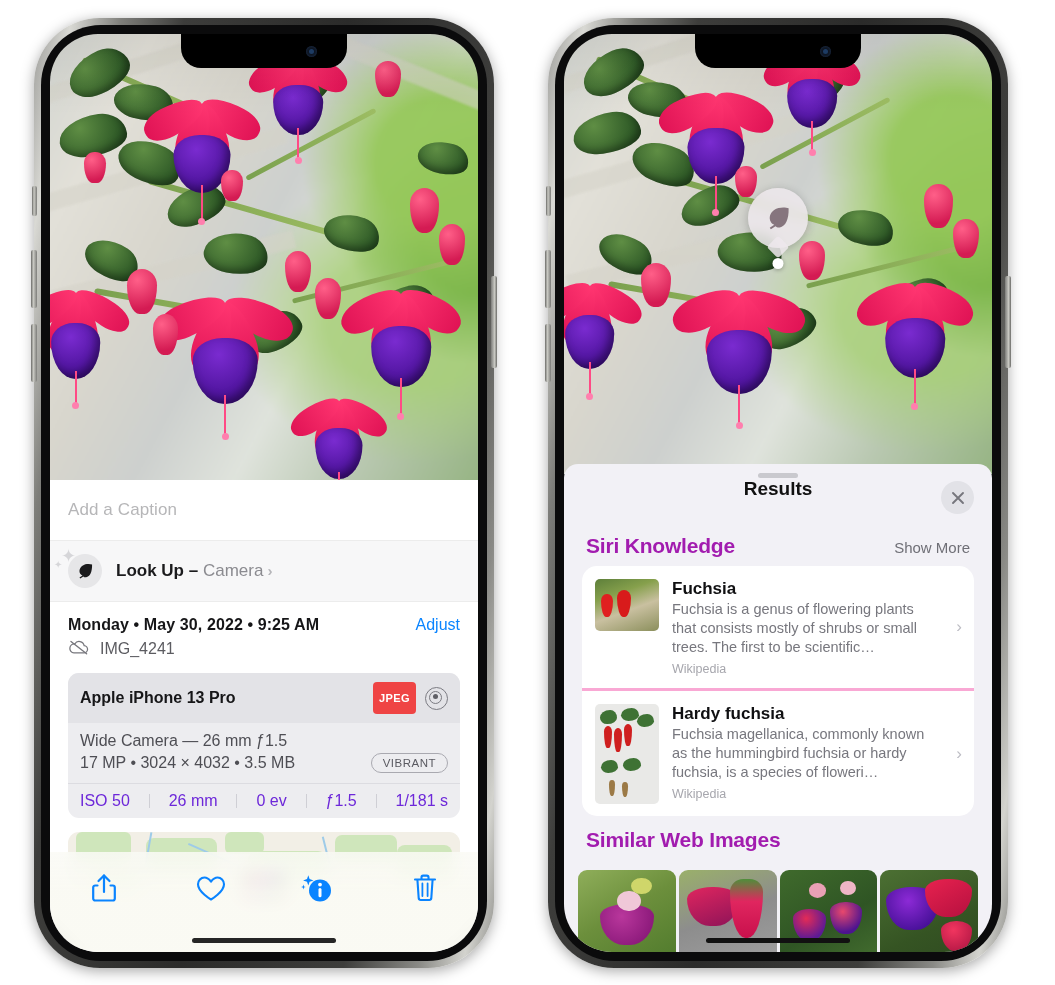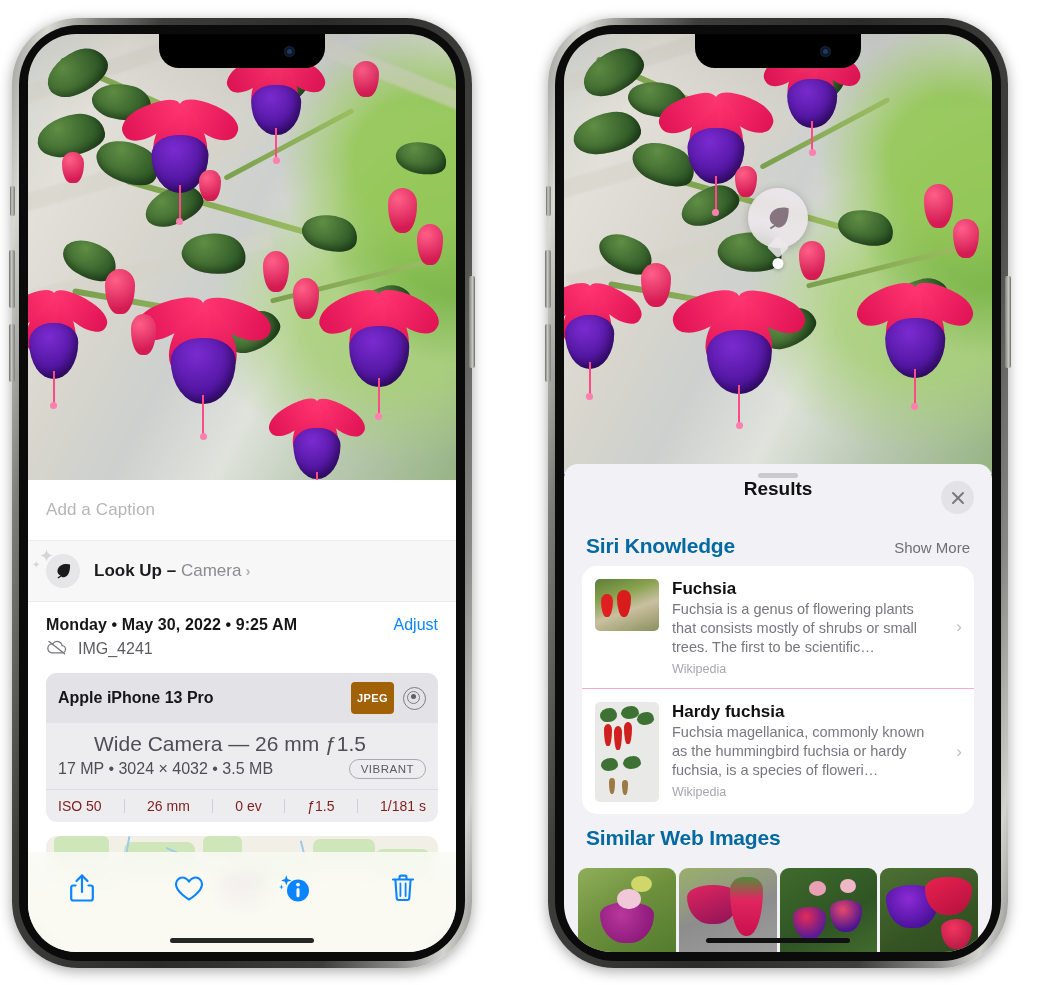--- a/index.html
+++ b/index.html
@@ -6,21 +6,21 @@
     margin: 0; padding: 0;
     background: #ffffff;
     width: 1055px; height: 985px;
     overflow: hidden;
     font-family: "Liberation Sans", sans-serif;
   }
   .stage { position: relative; width: 1055px; height: 985px; }
 
   
   .phone { position: absolute; top: 18px; width: 460px; height: 950px; }
-  .phone.left  { left: 12px; }
+  .phone.left  { left: 34px; }
   .phone.right { left: 548px; }
 
   .frame-outer {
     position: absolute; inset: 0;
     border-radius: 66px;
     background: linear-gradient(100deg,#9b9b98 0%, #d9d9d4 6%, #7e7e7a 14%, #3d3d3b 24%,
                                 #2b2b2a 50%, #3d3d3b 76%, #8a8a86 88%, #d3d3ce 95%, #8e8e8a 100%);
     box-shadow: 0 3px 14px rgba(0,0,0,.35);
   }
   .frame-inner {
@@ -135,36 +135,36 @@
   .date-text { font-size:16px; font-weight:700; color:#161618; letter-spacing:.1px; }
   .adjust { font-size:16px; color:#0a84ff; }
   .file-row { display:flex; align-items:center; gap:10px; padding:5px 18px 14px; }
   .file-name { font-size:16px; color:#5c5c61; }
 
   .cam-card { margin:0 18px; border-radius:11px; overflow:hidden; background:#ededf0; }
   .cam-head { display:flex; align-items:center; justify-content:space-between;
               padding:9px 12px; background:#e3e3e7; }
   .cam-model { font-size:16px; font-weight:700; color:#161618; }
   .cam-head-right { display:flex; align-items:center; gap:9px; }
-  .jpeg-badge { background:#a16207; color:#fff; font-size:11px; font-weight:600;
+  .jpeg-badge { background:#ef4444; color:#fff; font-size:11px; font-weight:600;
                 padding:10px 6px; border-radius:4px; letter-spacing:.4px; }
   .raw-ring { width:21px; height:21px; border-radius:50%; border:1.6px solid #7b7b82; position:relative; }
   .raw-ring::before{content:"";position:absolute;left:3.2px;top:3.2px;width:11px;height:11px;border-radius:50%;border:1.4px solid #7b7b82;}
   .raw-ring::after{content:"";position:absolute;left:6.6px;top:6.6px;width:5.4px;height:5.4px;border-radius:50%;background:#5f5f66;}
 
   .cam-body { padding:9px 12px 10px; }
-  .cam-line1 { font-size:21px; color:#4e4e54;margin-left:36px; }
+  .cam-line1 { font-size:16px; color:#4e4e54; }
   .cam-line2row { display:flex; align-items:center; justify-content:space-between; margin-top:3px; }
   .cam-line2 { font-size:16px; color:#4e4e54; }
   .vibrant { border:1px solid #a9a9b0; color:#5a5a61; font-size:11.5px;
              padding:3px 11px; border-radius:11px; letter-spacing:.5px; }
 
   .cam-exif { display:flex; align-items:center; justify-content:space-between;
               border-top:1px solid #dcdce1; padding:8px 12px; }
-  .cam-exif span { font-size:14px; color:#7f1d1d; }
+  .cam-exif span { font-size:16px; color:#6d28d9; }
   .cam-exif .sepline { width:1px; height:14px; background:#cfcfd5; }
 
   .map { margin:14px 18px 0; height:72px; border-radius:11px 11px 0 0; overflow:hidden; position:relative;
          background:#f2efe6; }
   .map .green { position:absolute; background:#cfe6bb; }
   .map .river { position:absolute; background:#9ecbe8; }
   .map .pin { position:absolute; left:50%; transform:translateX(-50%); bottom:-12px;
               width:46px; height:40px; border-radius:8px; background:#fff; padding:3px;
               box-shadow:0 1px 4px rgba(0,0,0,.25); }
   .map .pin i { display:block; width:100%; height:100%; border-radius:5px;
@@ -200,26 +200,26 @@
     overflow:hidden;
   }
   .grabber { width:40px; height:5px; border-radius:3px; background:#c9c9ce;
              margin:9px auto 0; }
   .res-head { position:relative; height:44px; display:flex; align-items:flex-start; justify-content:center; }
   .res-title { font-size:19px; font-weight:700; color:#111; }
   .close-btn { position:absolute; right:18px; top:3px; width:33px; height:33px; border-radius:50%;
                background:#e2e2e7; display:flex; align-items:center; justify-content:center; }
 
   .sec-head { display:flex; align-items:baseline; justify-content:space-between; padding:12px 22px 8px; }
-  .sec-title { font-size:21px; font-weight:700; color:#0369a1; letter-spacing:-.2px; }
+  .sec-title { font-size:21px; font-weight:700; color:#a21caf; letter-spacing:-.2px; }
   .show-more { font-size:15px; color:#6f6f76; }
 
   .card-group { margin:0 18px; background:#fff; border-radius:15px; overflow:hidden; }
   .kcard { display:flex; gap:13px; padding:13px 12px 12px 13px; align-items:flex-start; position:relative; }
-  .kcard + .kcard { border-top:1px solid #f9a8d4; }
+  .kcard + .kcard { border-top:3px solid #f9a8d4; }
   .kthumb { width:64px; height:52px; border-radius:5px; flex:0 0 auto; overflow:hidden; position:relative; }
   .kthumb.tall { height:100px; }
   .kbody { flex:1 1 auto; min-width:0; padding-right:22px; }
   .ktitle { font-size:17px; font-weight:700; color:#101012; margin-bottom:1px; }
   .kdesc { font-size:14.5px; line-height:19px; color:#77777e; }
   .ksrc { font-size:12.5px; color:#a6a6ad; margin-top:5px; }
   .kchev { position:absolute; right:12px; top:50%; transform:translateY(-50%); color:#bdbdc4; font-size:17px; }
 
   .thumb-a { position:absolute; inset:0;
     background: linear-gradient(160deg,#5d7f3a 0%,#86a04c 30%,#c9c0a0 58%,#8b8f5c 100%); }

